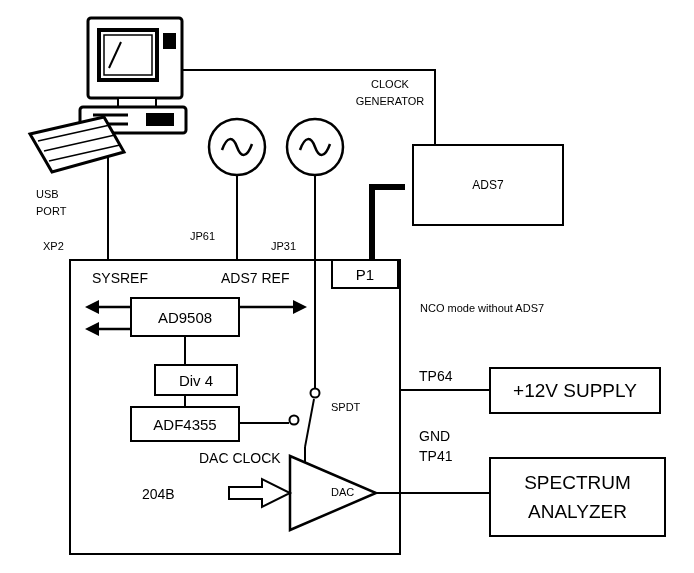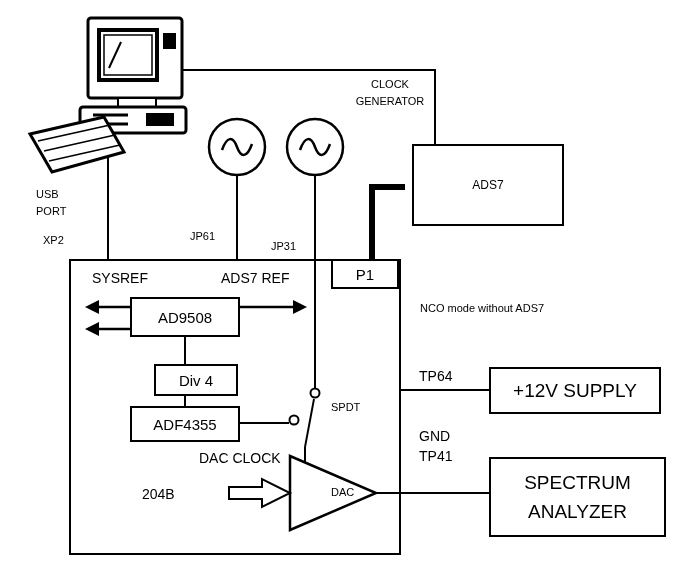--- a/index.html
+++ b/index.html
@@ -113,21 +113,21 @@
     <span>SPECTRUM
 ANALYZER</span>
   </div>
 
   <div class="lbl ctr" style="left:338px;top:76px;width:104px;">CLOCK
 GENERATOR</div>
 
   <div class="lbl" style="left:36px;top:186px;">USB
 PORT</div>
 
-  <div class="lbl" style="left:43px;top:232px;text-align:center;">XP2</div>
+  <div class="lbl" style="left:43px;top:238px;text-align:center;">XP2</div>
 
 
   <div class="lbl" style="left:190px;top:228px;">JP61</div>
 
   <div class="lbl" style="left:271px;top:238px;">JP31</div>
 
   <div class="lbl sm" style="left:92px;top:268px;">SYSREF</div>
 
   <div class="lbl sm" style="left:221px;top:268px;">ADS7 REF</div>
 

